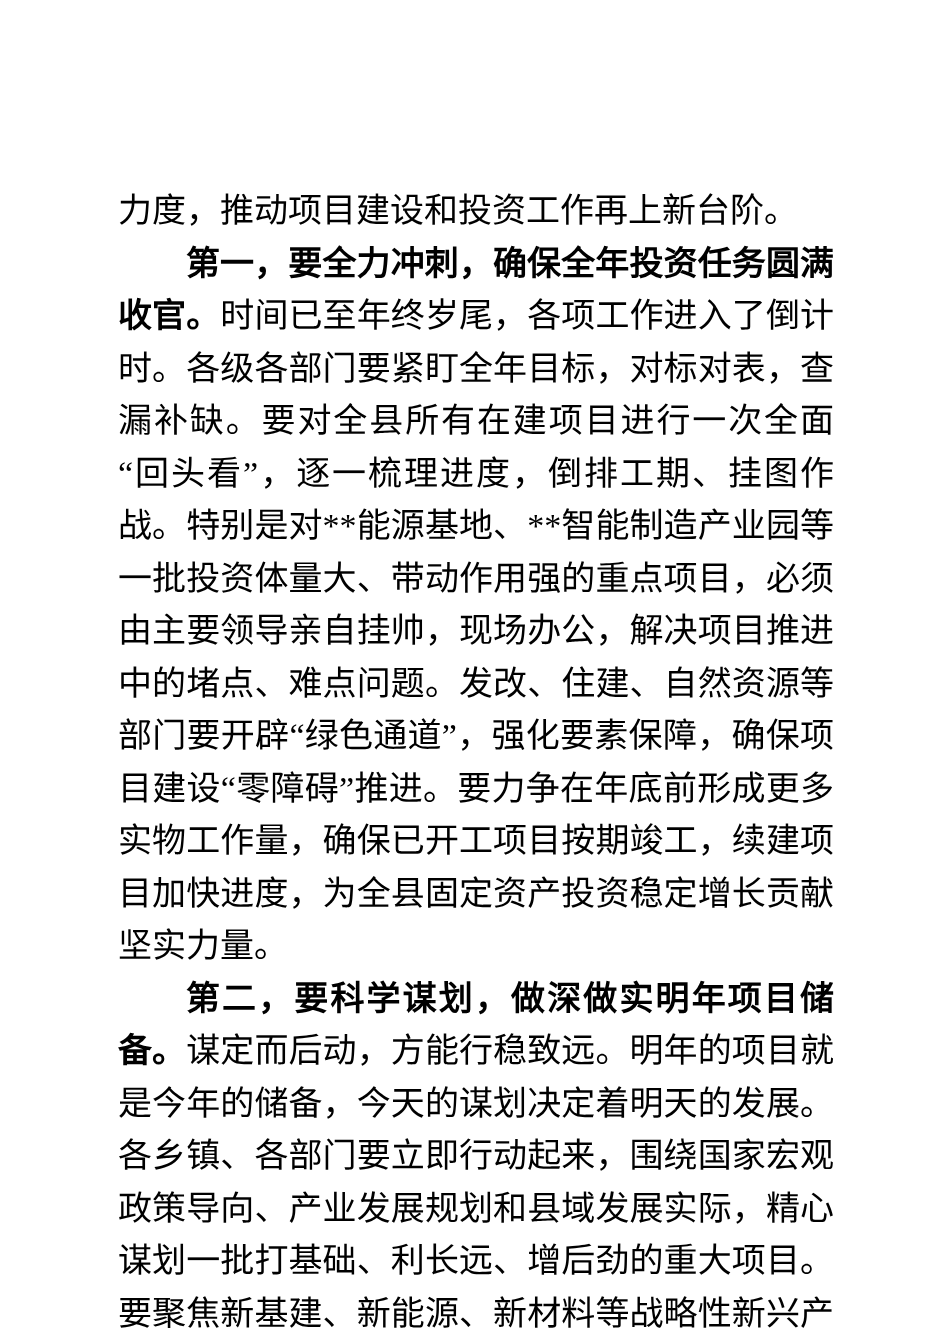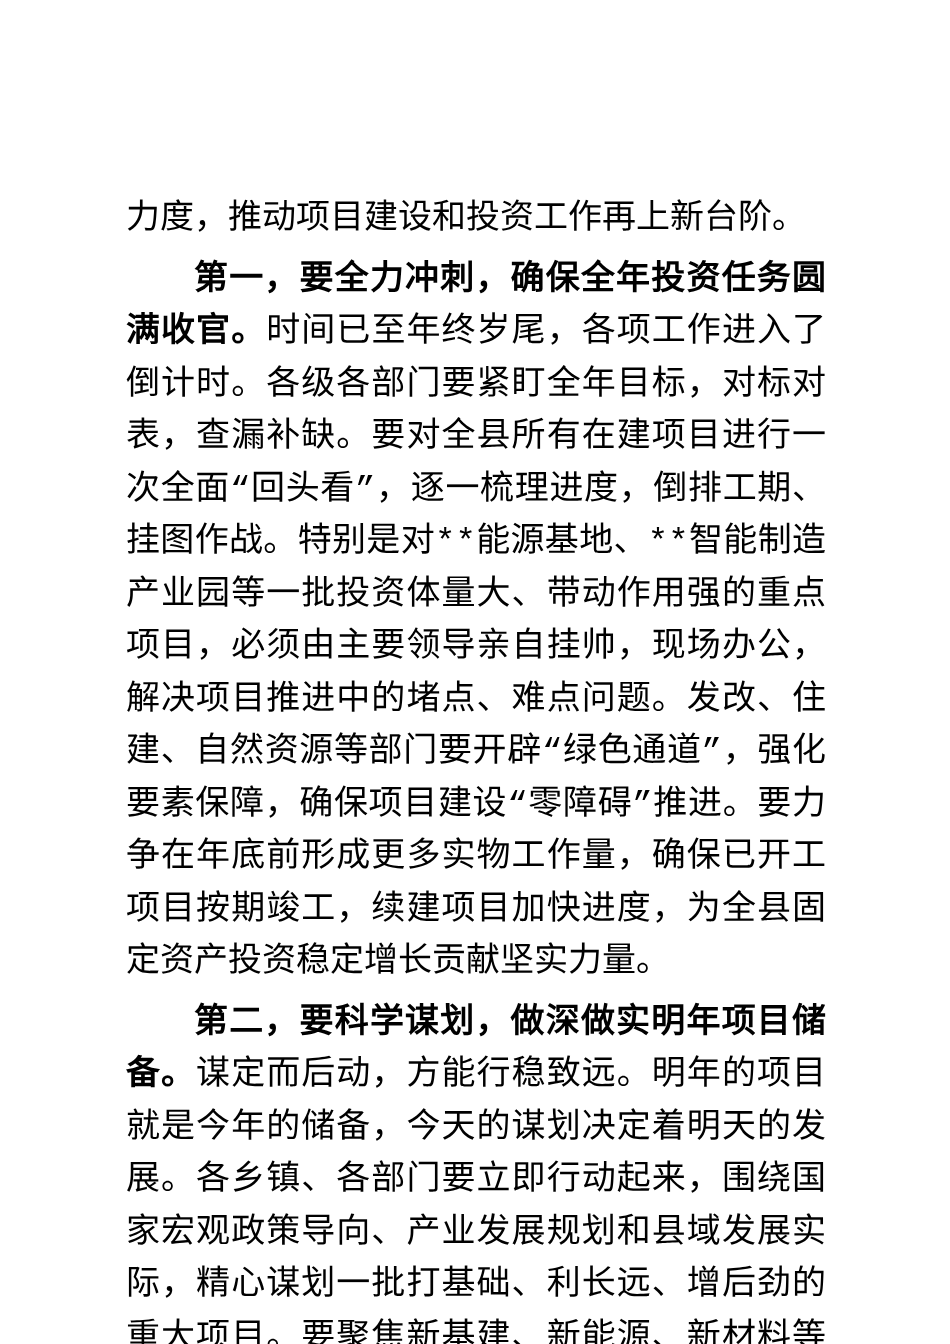--- a/index.html
+++ b/index.html
@@ -20,22 +20,22 @@
   }
 
   .text-column {
     position: absolute;
     left: 118px;
     top: 185px;
     width: 716px;
   }
 
   .para {
-    margin: 8px;
-    font-family: Liberation Mono, monospace;
+    margin: 0;
+    font-family: Liberation Serif, serif;
     font-size: 34px;
     line-height: 52.5px;
     color: #000000;
     text-align: justify;
     text-justify: inter-character;
     word-break: break-all;
     letter-spacing: 0;
     -webkit-font-feature-settings: normal;
     font-feature-settings: normal;
   }

